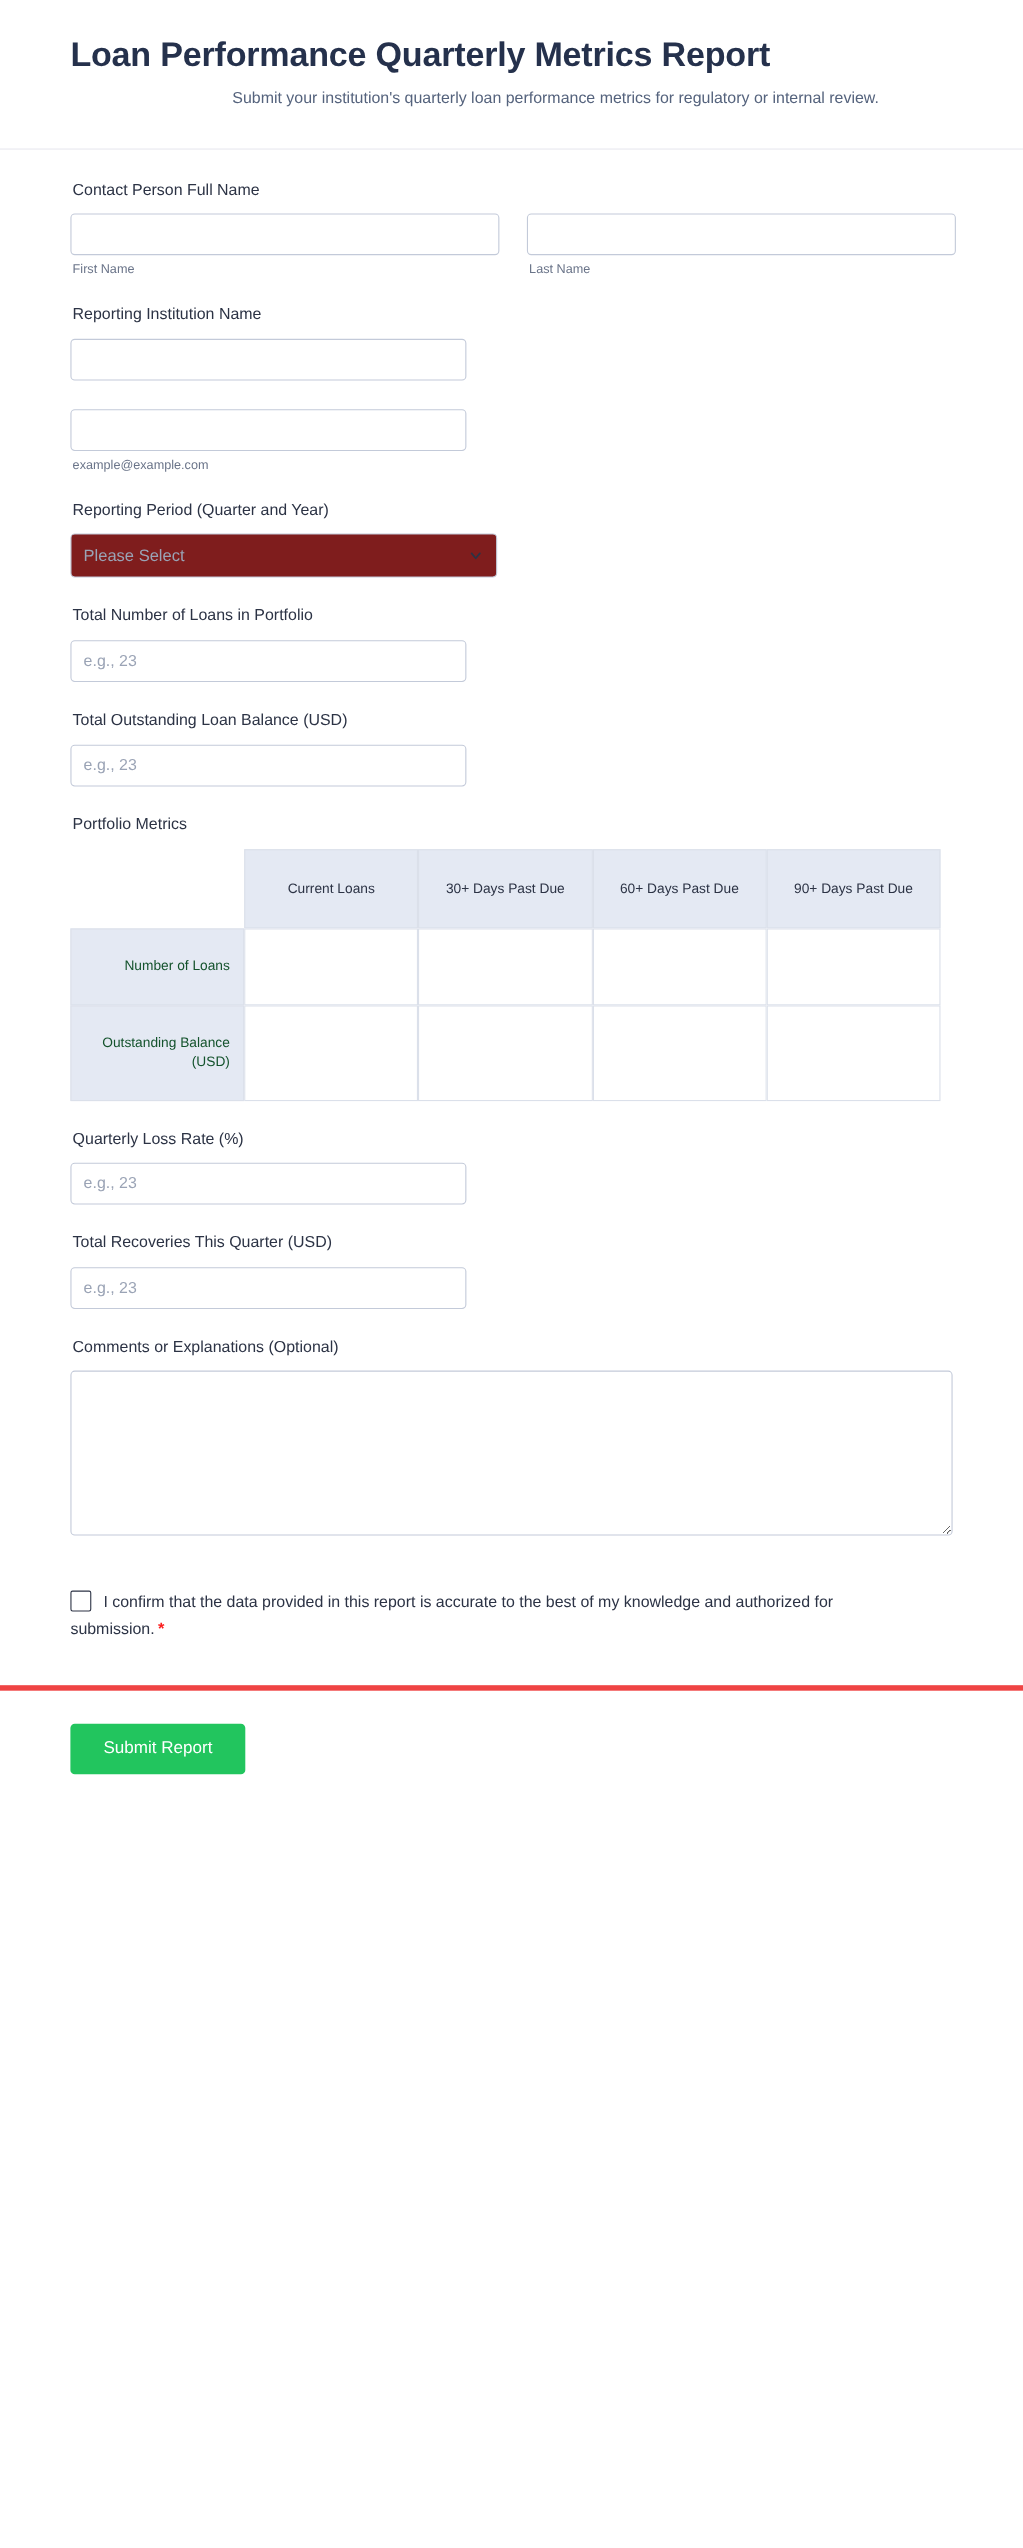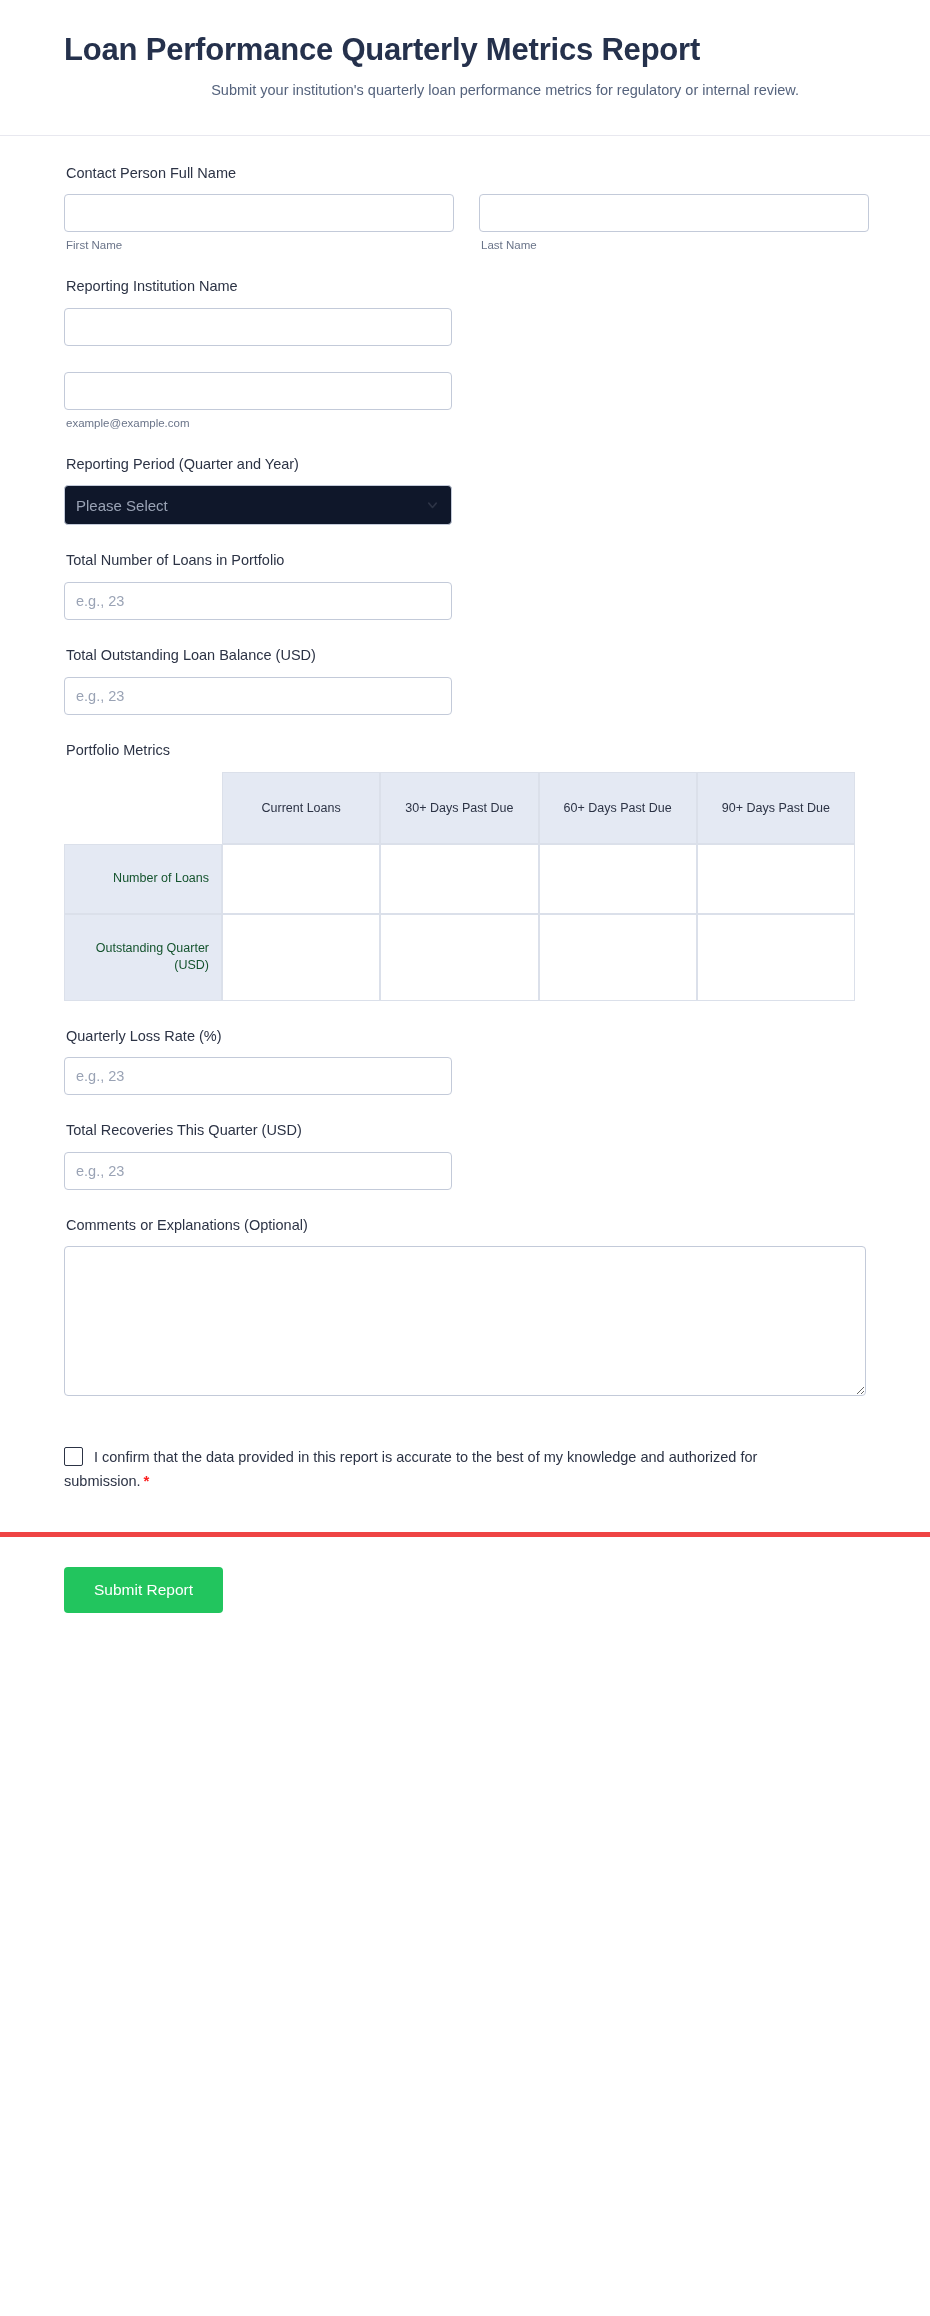--- a/index.html
+++ b/index.html
@@ -67,21 +67,21 @@
   .sub-label {
     font-size: 11.5px;
     color: #6a7489;
     margin-top: 7px;
     display: block;
     padding-left: 2px;
   }
 
   .txt-input {
     display: block;
-    width: 388px;
+    width: 360px;
     height: 38px;
     padding: 6px 11px;
     font-family: "Liberation Sans", sans-serif;
     font-size: 14.5px;
     color: #2c3345;
     background: #ffffff;
     border: 1px solid #c3cad9;
     border-radius: 4px;
     outline: none;
   }
@@ -99,21 +99,21 @@
     position: relative;
     width: 388px;
   }
   .select-box {
     width: 388px;
     height: 40px;
     padding: 6px 34px 6px 11px;
     font-family: "Liberation Sans", sans-serif;
     font-size: 15px;
     color: #9aa3b5;
-    background: #0f172a;
+    background: #7f1d1d;
     border: 1px solid #c3cad9;
     border-radius: 4px;
     display: flex;
     align-items: center;
     cursor: pointer;
   }
   .select-chevron {
     position: absolute;
     right: 12px;
     top: 50%;
@@ -321,21 +321,21 @@
           </thead>
           <tbody>
             <tr>
               <th class="mx-rowhead">Number of Loans</th>
               <td class="mx-cell"><input class="mx-cell-input" type="text" style=""></td>
               <td class="mx-cell"><input class="mx-cell-input" type="text" style=""></td>
               <td class="mx-cell"><input class="mx-cell-input" type="text" style=""></td>
               <td class="mx-cell"><input class="mx-cell-input" type="text" style=""></td>
             </tr>
             <tr class="row-tall">
-              <th class="mx-rowhead">Outstanding Quarter (USD)</th>
+              <th class="mx-rowhead">Outstanding Balance (USD)</th>
               <td class="mx-cell"><input class="mx-cell-input" type="text" style=""></td>
               <td class="mx-cell"><input class="mx-cell-input" type="text" style=""></td>
               <td class="mx-cell"><input class="mx-cell-input" type="text" style=""></td>
               <td class="mx-cell"><input class="mx-cell-input" type="text" style=""></td>
             </tr>
           </tbody>
         </table>
       </div>
     </div>
 

